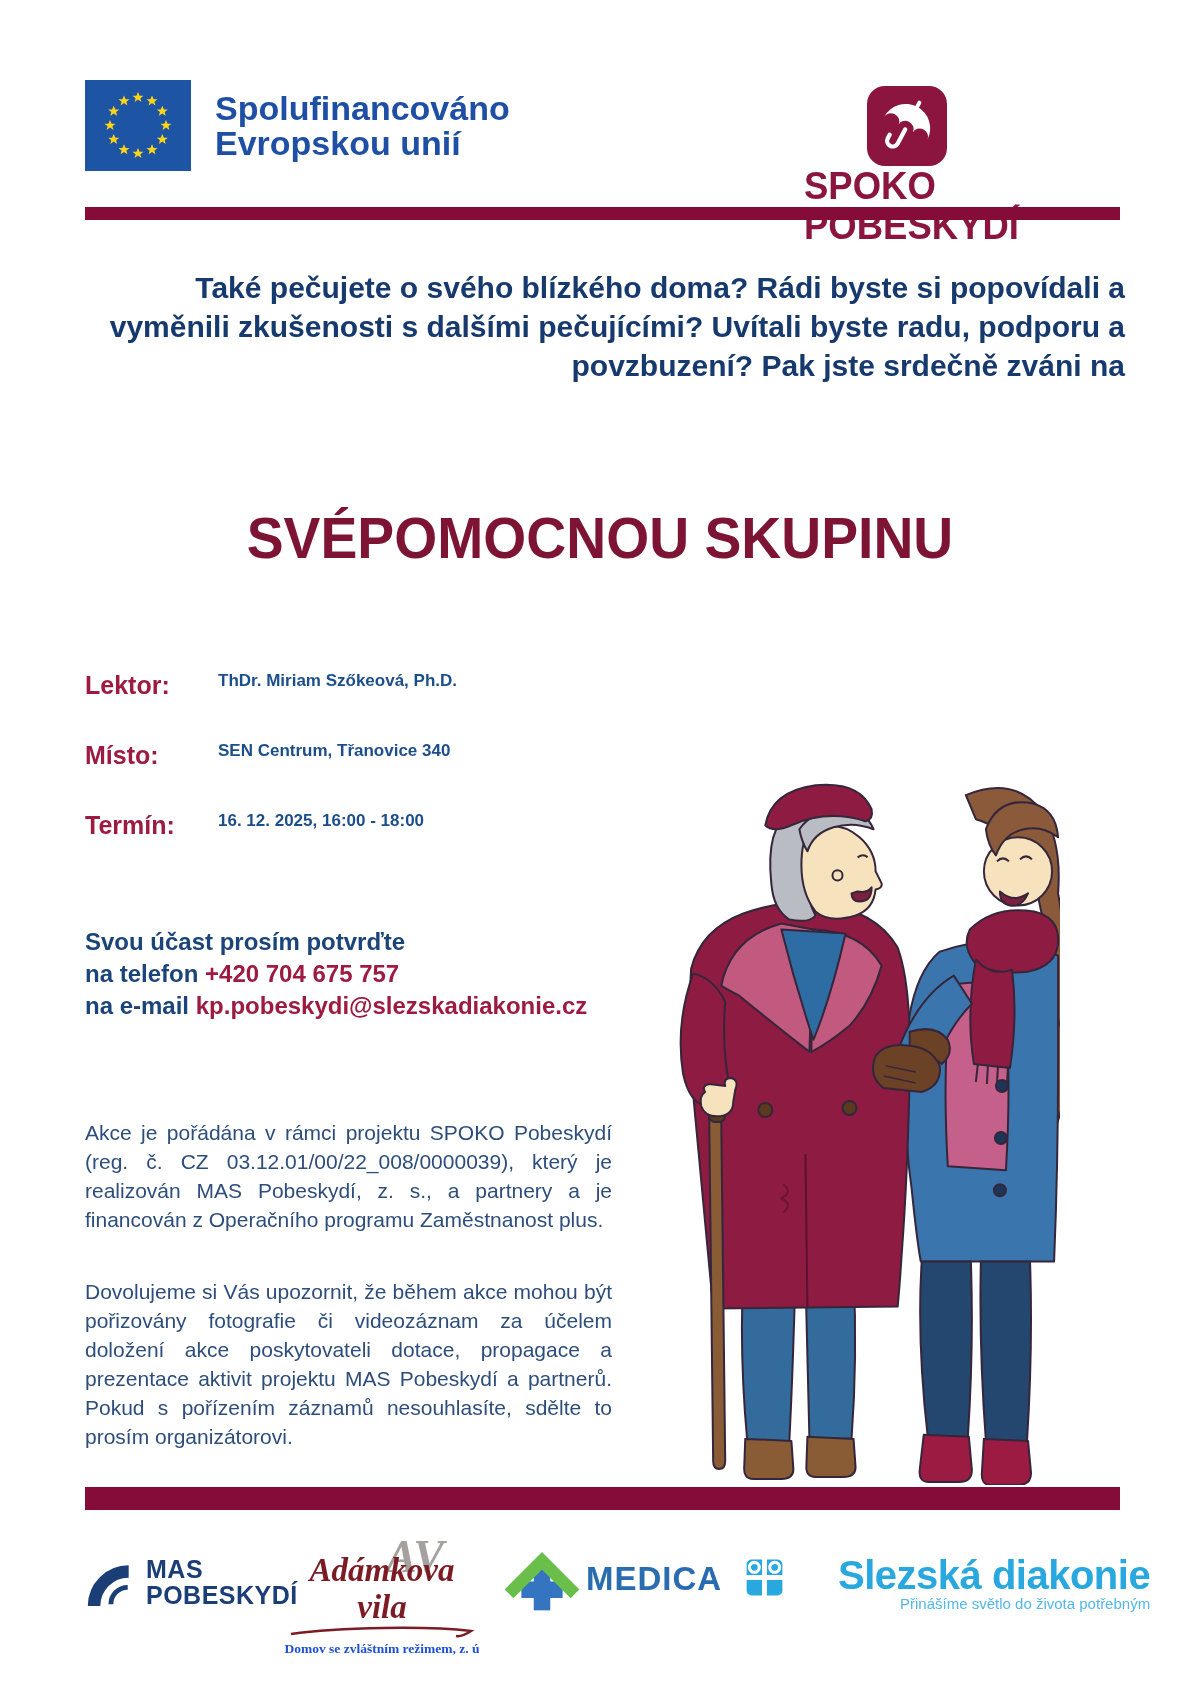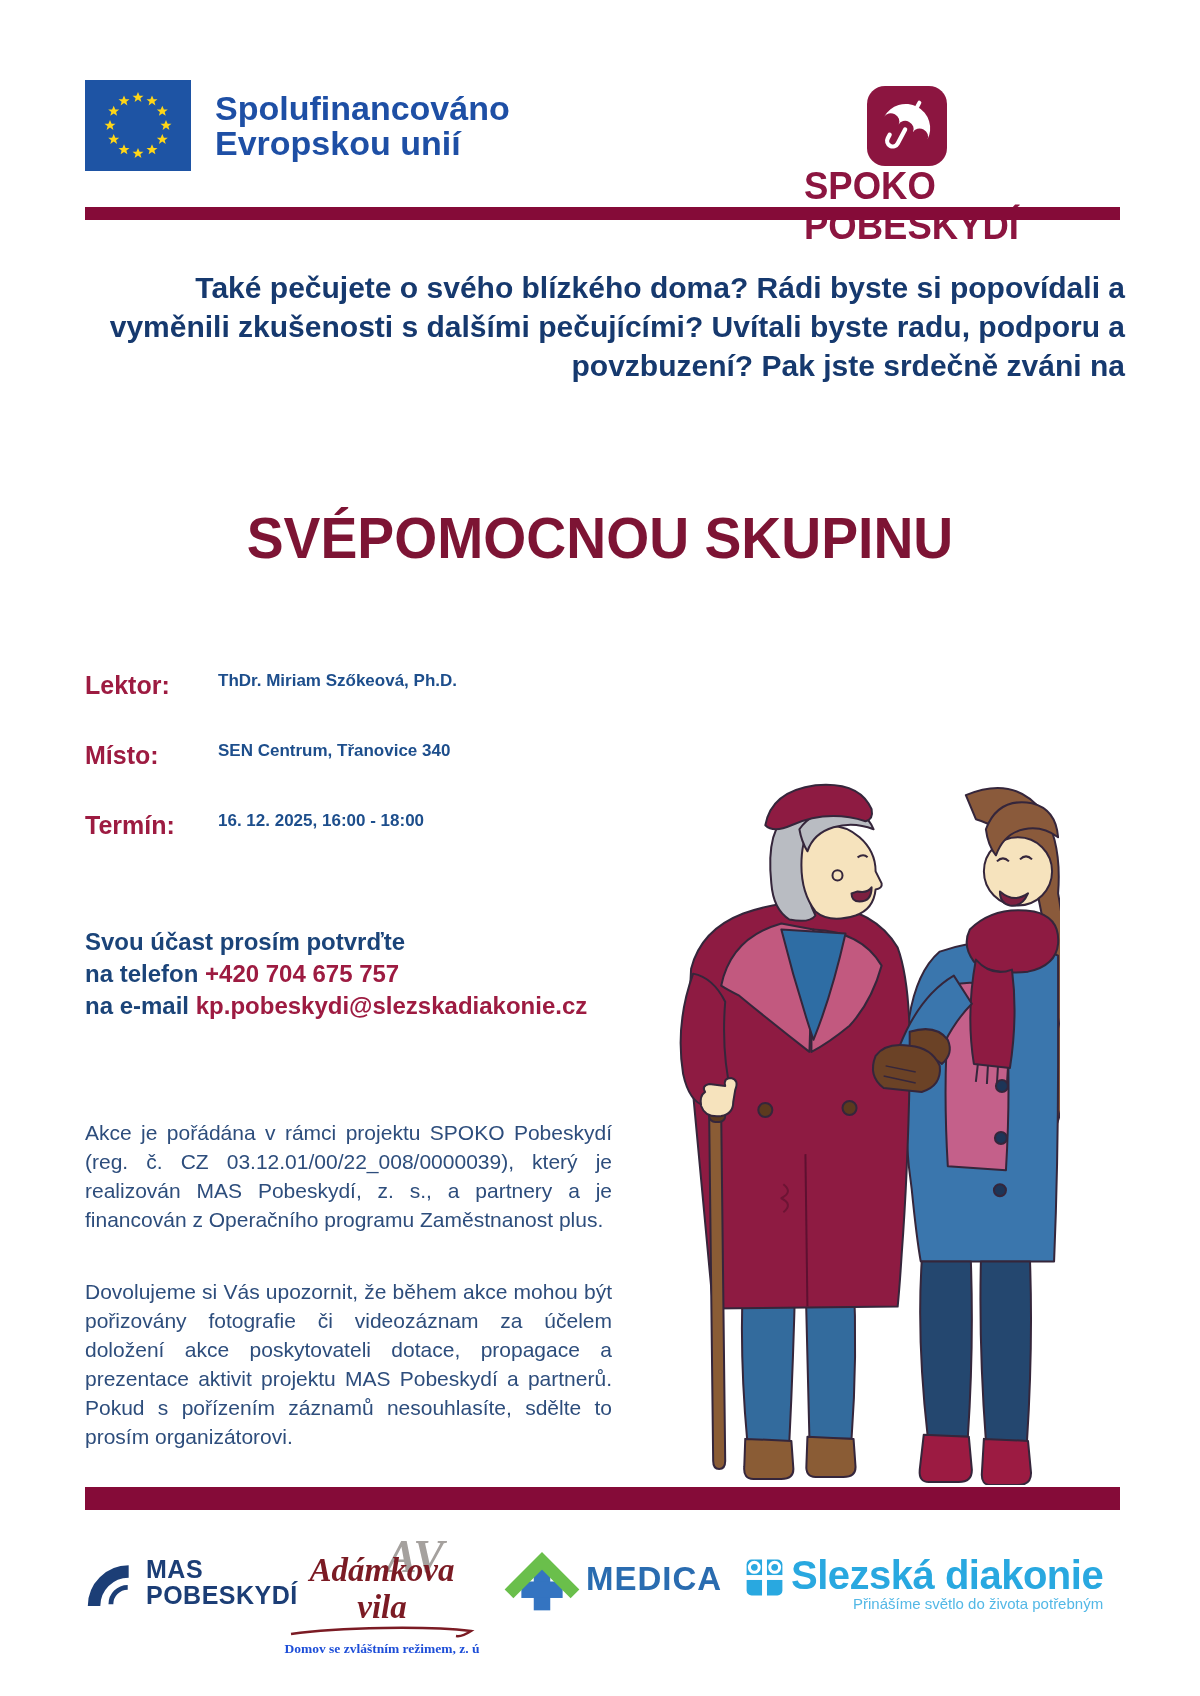--- a/index.html
+++ b/index.html
@@ -58,21 +58,21 @@
   .adamkova .tagline{font-family:"Liberation Serif",serif;font-weight:700;font-size:13.5px;
                      color:#1d4ed8;margin-top:3px;}
 
   .medica{left:498px;top:1546px;display:flex;align-items:center;}
   .medica svg{width:88px;height:66px;}
   .medica .word{margin-left:0;font-size:33px;font-weight:800;color:#2a6cb0;letter-spacing:1px;}
 
   .slezska{left:746px;top:1556px;display:flex;}
   .slezska svg{width:37px;height:37px;margin-top:3px;}
   .slezska .txt{margin-left:8px;}
-  .slezska .word{font-size:40px;font-weight:800;color:#29a8e0;line-height:38px;letter-spacing:-.5px;}
+  .slezska .word{font-size:40px;font-weight:800;color:#29a8e0;line-height:38px;letter-spacing:-.5px;margin-left:47px;}
   .slezska .tagline{font-size:15px;color:#53b8e6;text-align:right;margin-top:1px;}
 </style>
 </head>
 <body>
 
 <div class="page">
 
   <div class="abs eu-block">
     <svg class="eu-flag" viewBox="0 0 106 91">
       <rect width="106" height="91" fill="#1e54a4"></rect>

